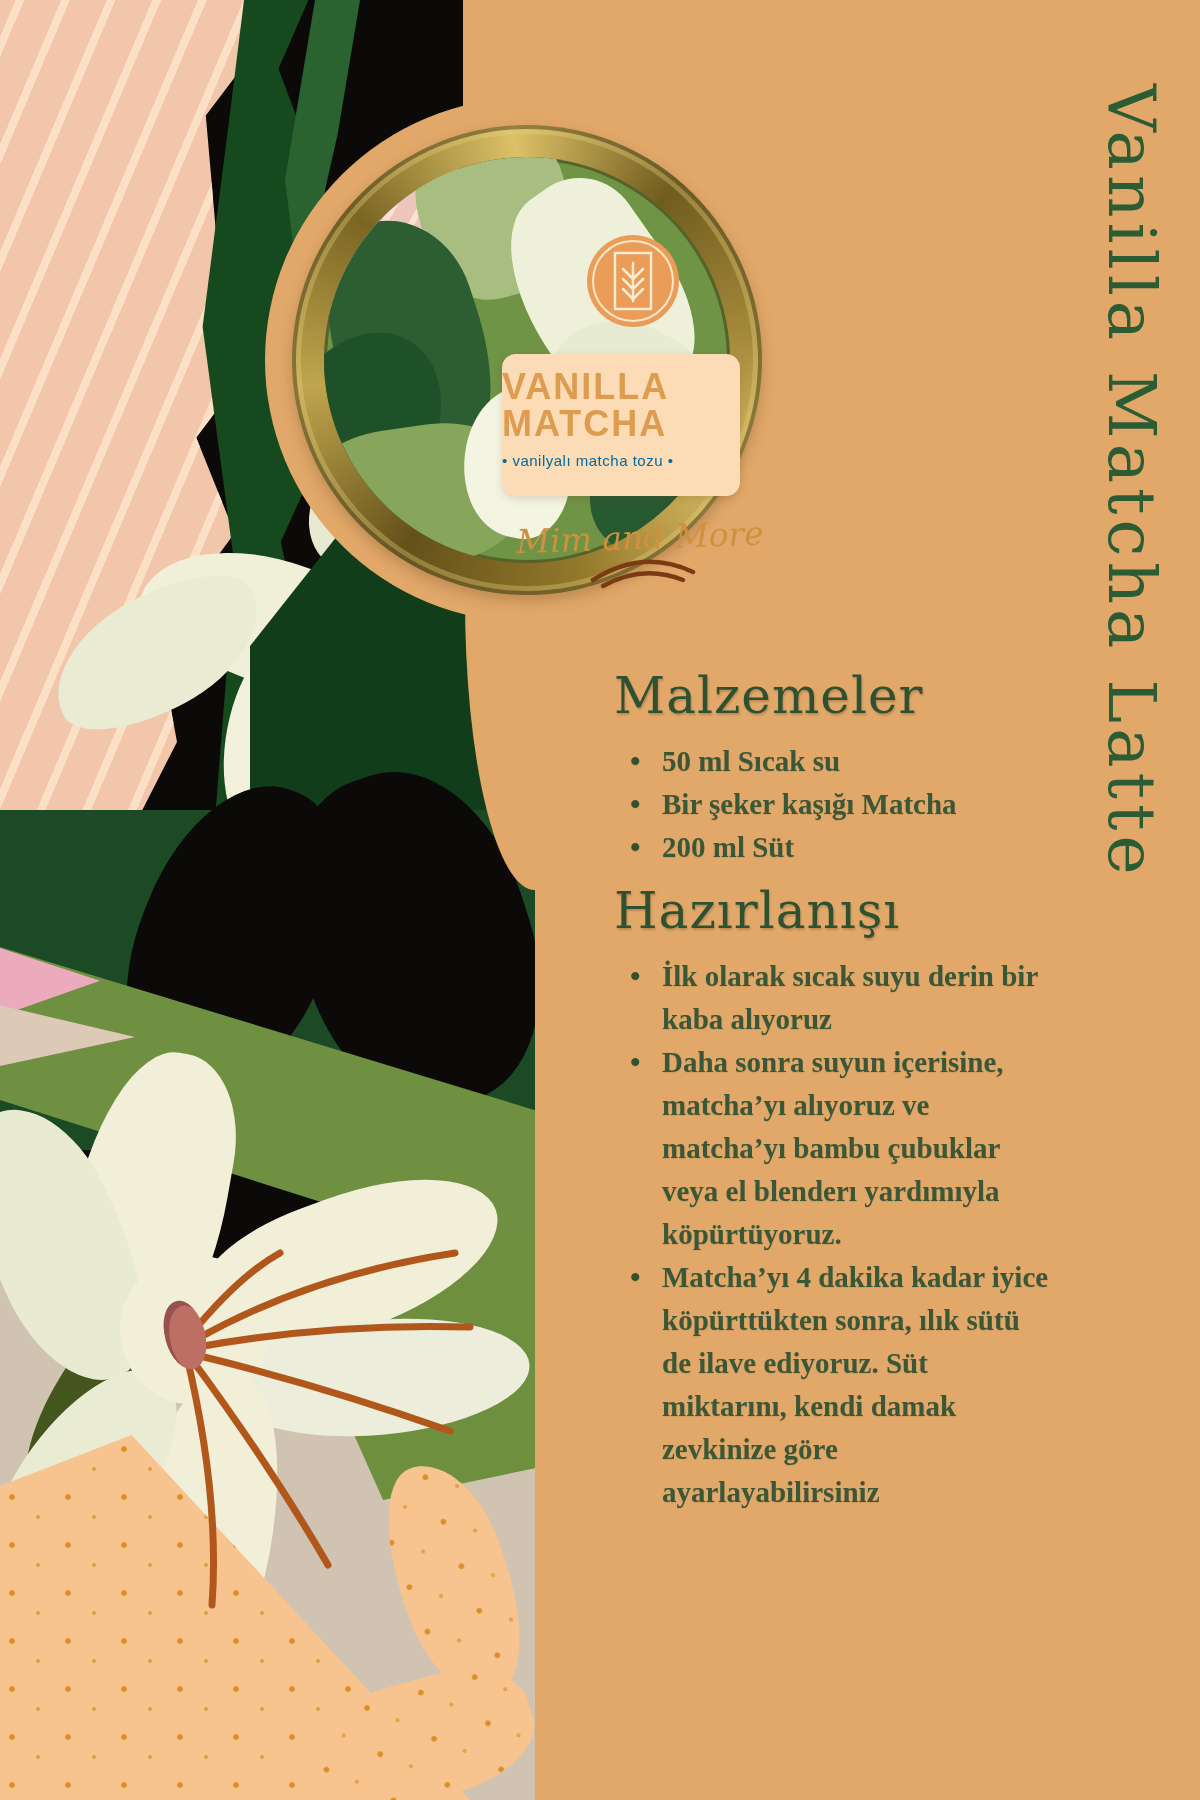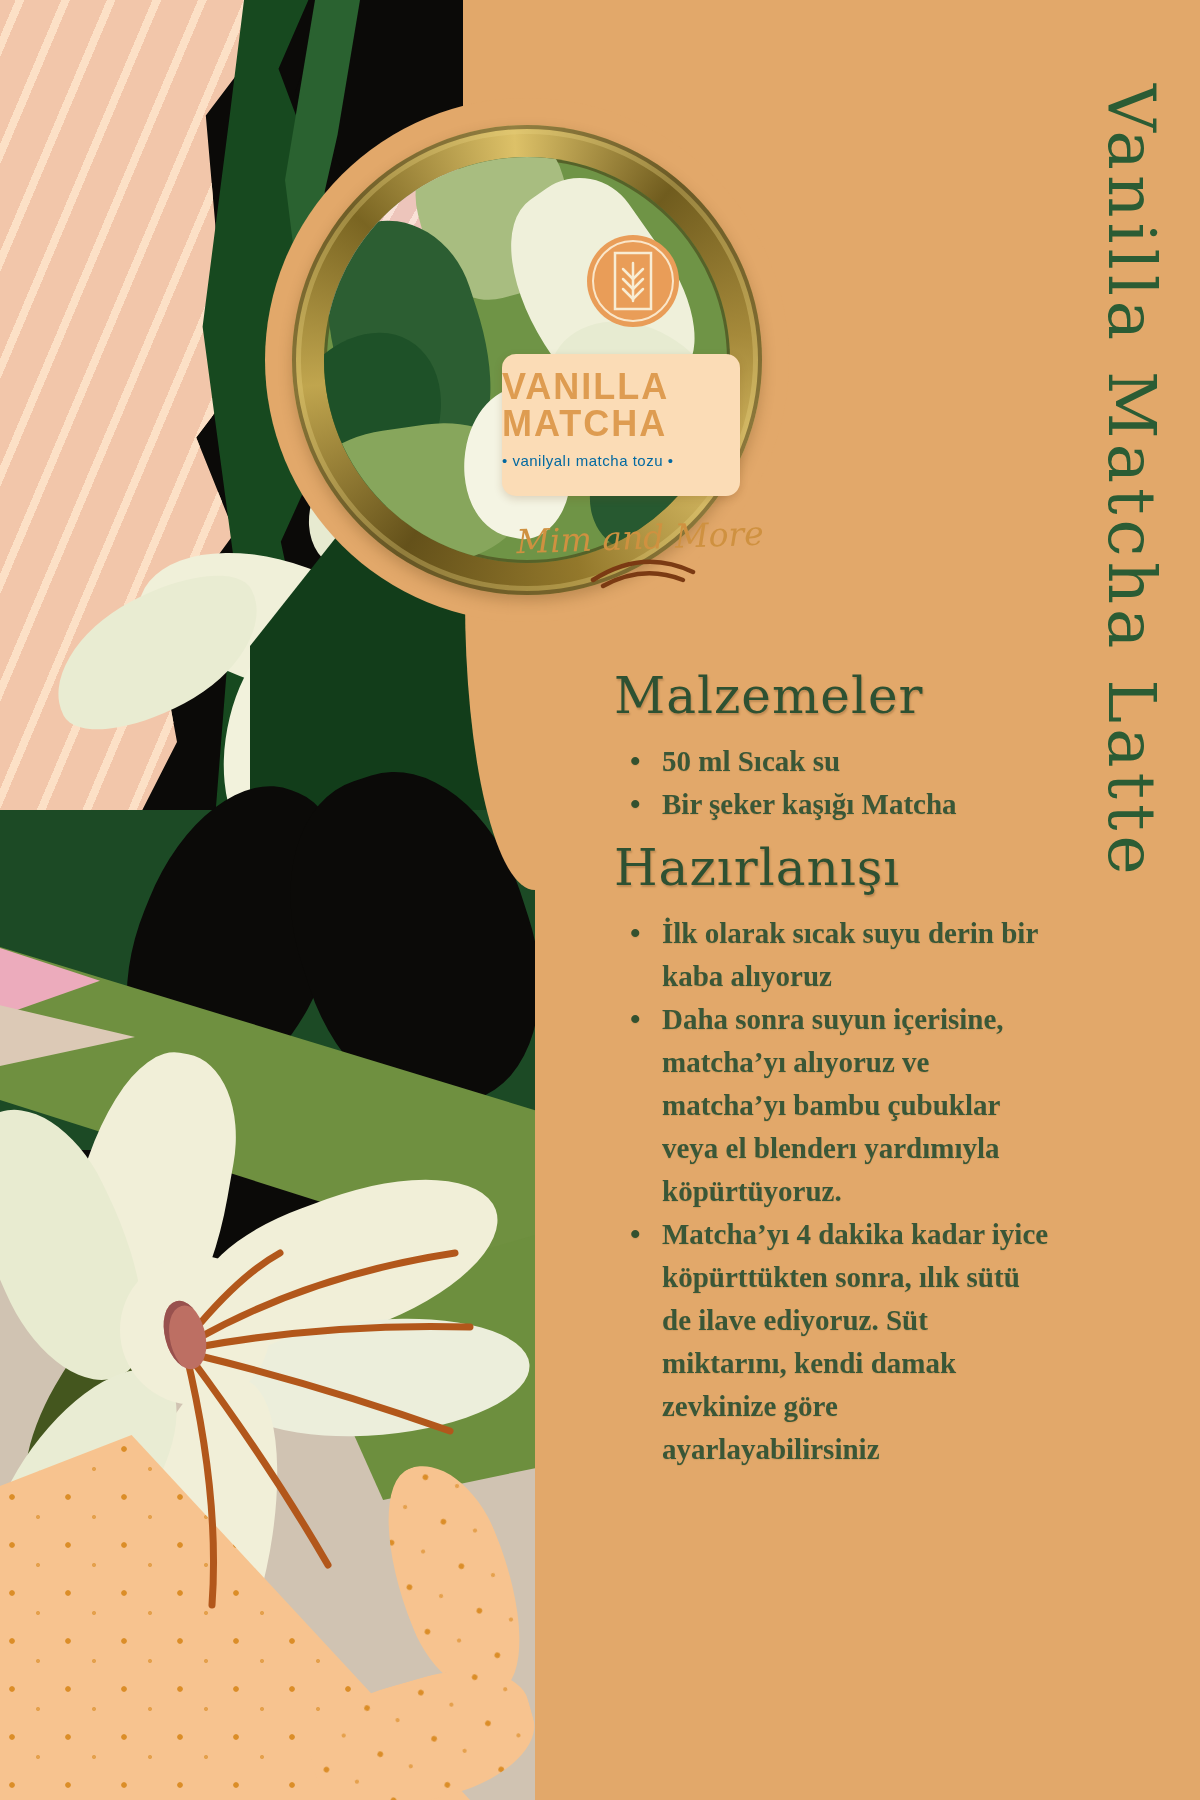--- a/index.html
+++ b/index.html
@@ -192,20 +192,21 @@
     </g>
   </svg>
 
   <h1 class="vtitle">Vanilla Matcha Latte</h1>
 
   <main>
     <h2 class="section">Malzemeler</h2>
     <ul class="rlist">
         <li>50 ml Sıcak su</li>
         <li>Bir şeker kaşığı Matcha</li>
+        <li>200 ml Süt</li>
       </ul>
     <h2 class="section">Hazırlanışı</h2>
     <ul class="rlist">
         <li>İlk olarak sıcak suyu derin bir
 kaba alıyoruz</li>
         <li>Daha sonra suyun içerisine,
 matcha’yı alıyoruz ve
 matcha’yı bambu çubuklar
 veya el blenderı yardımıyla
 köpürtüyoruz.</li>

